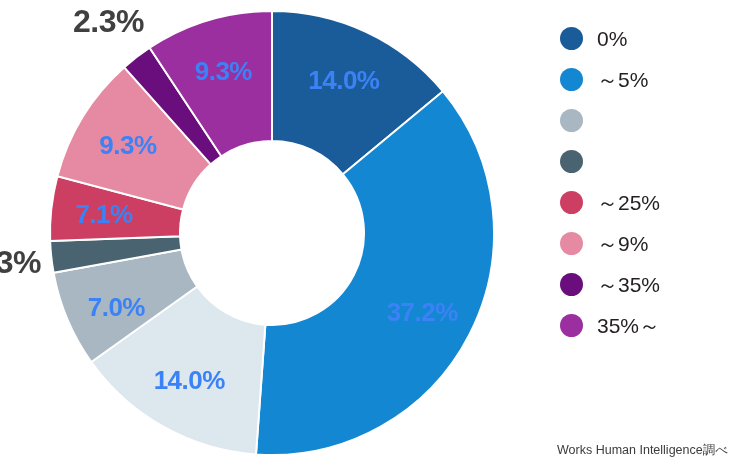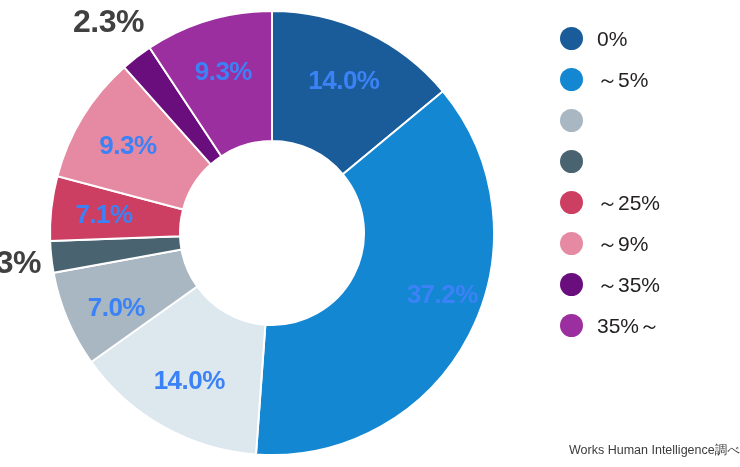--- a/index.html
+++ b/index.html
@@ -63,21 +63,21 @@
     flex: 0 0 auto;
   }
   .legend-label {
     margin-left: 14px;
     font-size: 21px;
     color: #231f20;
     white-space: nowrap;
   }
   #source-note {
     position: absolute;
-    right: 0;
+    right: 12px;
     bottom: 8px;
     font-size: 12.5px;
     color: #3b3b3b;
     white-space: nowrap;
   }
 </style>
 </head>
 <body>
 
 <div id="chart-root">
@@ -88,21 +88,21 @@
         <path d="M 442.92952116959316 91.3416123459906 A 222 222 0 0 1 255.98896581579552 454.4218751260865 L 265.3647966443837 324.7604167189187 A 92 92 0 0 0 342.8356574216332 174.29472223347358 Z" fill="#1387d2" stroke="#ffffff" stroke-width="2"></path>
         <path d="M 255.98896581579552 454.4218751260865 A 222 222 0 0 1 91.29895324782419 361.9617451133008 L 197.11488152612532 286.4436060829895 A 92 92 0 0 0 265.3647966443837 324.7604167189187 Z" fill="#dde7ee" stroke="#ffffff" stroke-width="2"></path>
         <path d="M 91.29895324782419 361.9617451133008 A 222 222 0 0 1 53.605050294274065 272.84527504025334 L 181.4939848066361 249.51245632298787 A 92 92 0 0 0 197.11488152612532 286.4436060829895 Z" fill="#a8b7c2" stroke="#ffffff" stroke-width="2"></path>
         <path d="M 53.605050294274065 272.84527504025334 A 222 222 0 0 1 50.14457829704588 241.0107341114532 L 180.05991533030732 236.31976368582744 A 92 92 0 0 0 181.4939848066361 249.51245632298787 Z" fill="#4a6370" stroke="#ffffff" stroke-width="2"></path>
         <path d="M 50.14457829704588 241.0107341114532 A 222 222 0 0 1 57.40005283010527 176.15932200722455 L 183.0666885602238 209.4444037147057 A 92 92 0 0 0 180.05991533030732 236.31976368582744 Z" fill="#cc3f62" stroke="#ffffff" stroke-width="2"></path>
         <path d="M 57.40005283010527 176.15932200722455 A 222 222 0 0 1 124.26598073590796 67.29345350265464 L 210.77689291758347 164.32881856866769 A 92 92 0 0 0 183.0666885602238 209.4444037147057 Z" fill="#e68aa4" stroke="#ffffff" stroke-width="2"></path>
         <path d="M 124.26598073590796 67.29345350265464 A 222 222 0 0 1 149.64272834924654 47.76312981972589 L 221.29338291950756 156.2351709162828 A 92 92 0 0 0 210.77689291758347 164.32881856866769 Z" fill="#6a0d7d" stroke="#ffffff" stroke-width="2"></path>
         <path d="M 149.64272834924654 47.76312981972589 A 222 222 0 0 1 271.99999999999994 11 L 272 141 A 92 92 0 0 0 221.29338291950756 156.2351709162828 Z" fill="#9b2fa0" stroke="#ffffff" stroke-width="2"></path>
       </svg>
   <div class="slice-label inside" style="left: 343.89px; top: 80.0526px;">14.0%</div>
-      <div class="slice-label inside" style="left: 422.254px; top: 294px; margin-left: 20px;">37.2%</div>
+      <div class="slice-label inside" style="left: 422.254px; top: 312px;">37.2%</div>
       <div class="slice-label inside" style="left: 189.267px; top: 380.364px;">14.0%</div>
       <div class="slice-label inside" style="left: 116.351px; top: 298.836px; margin-top: 8px;">7.0%</div>
       <div class="slice-label outside" style="left: 5.56946px; top: 261.961px;">2.3%</div>
       <div class="slice-label inside" style="left: 104.048px; top: 214.21px;">7.1%</div>
       <div class="slice-label inside" style="left: 127.994px; top: 144.551px;">9.3%</div>
       <div class="slice-label outside" style="left: 108.546px; top: 20.6162px;">2.3%</div>
       <div class="slice-label inside" style="left: 223.37px; top: 71.1477px;">9.3%</div>
     </div>
 
   <div id="legend">

